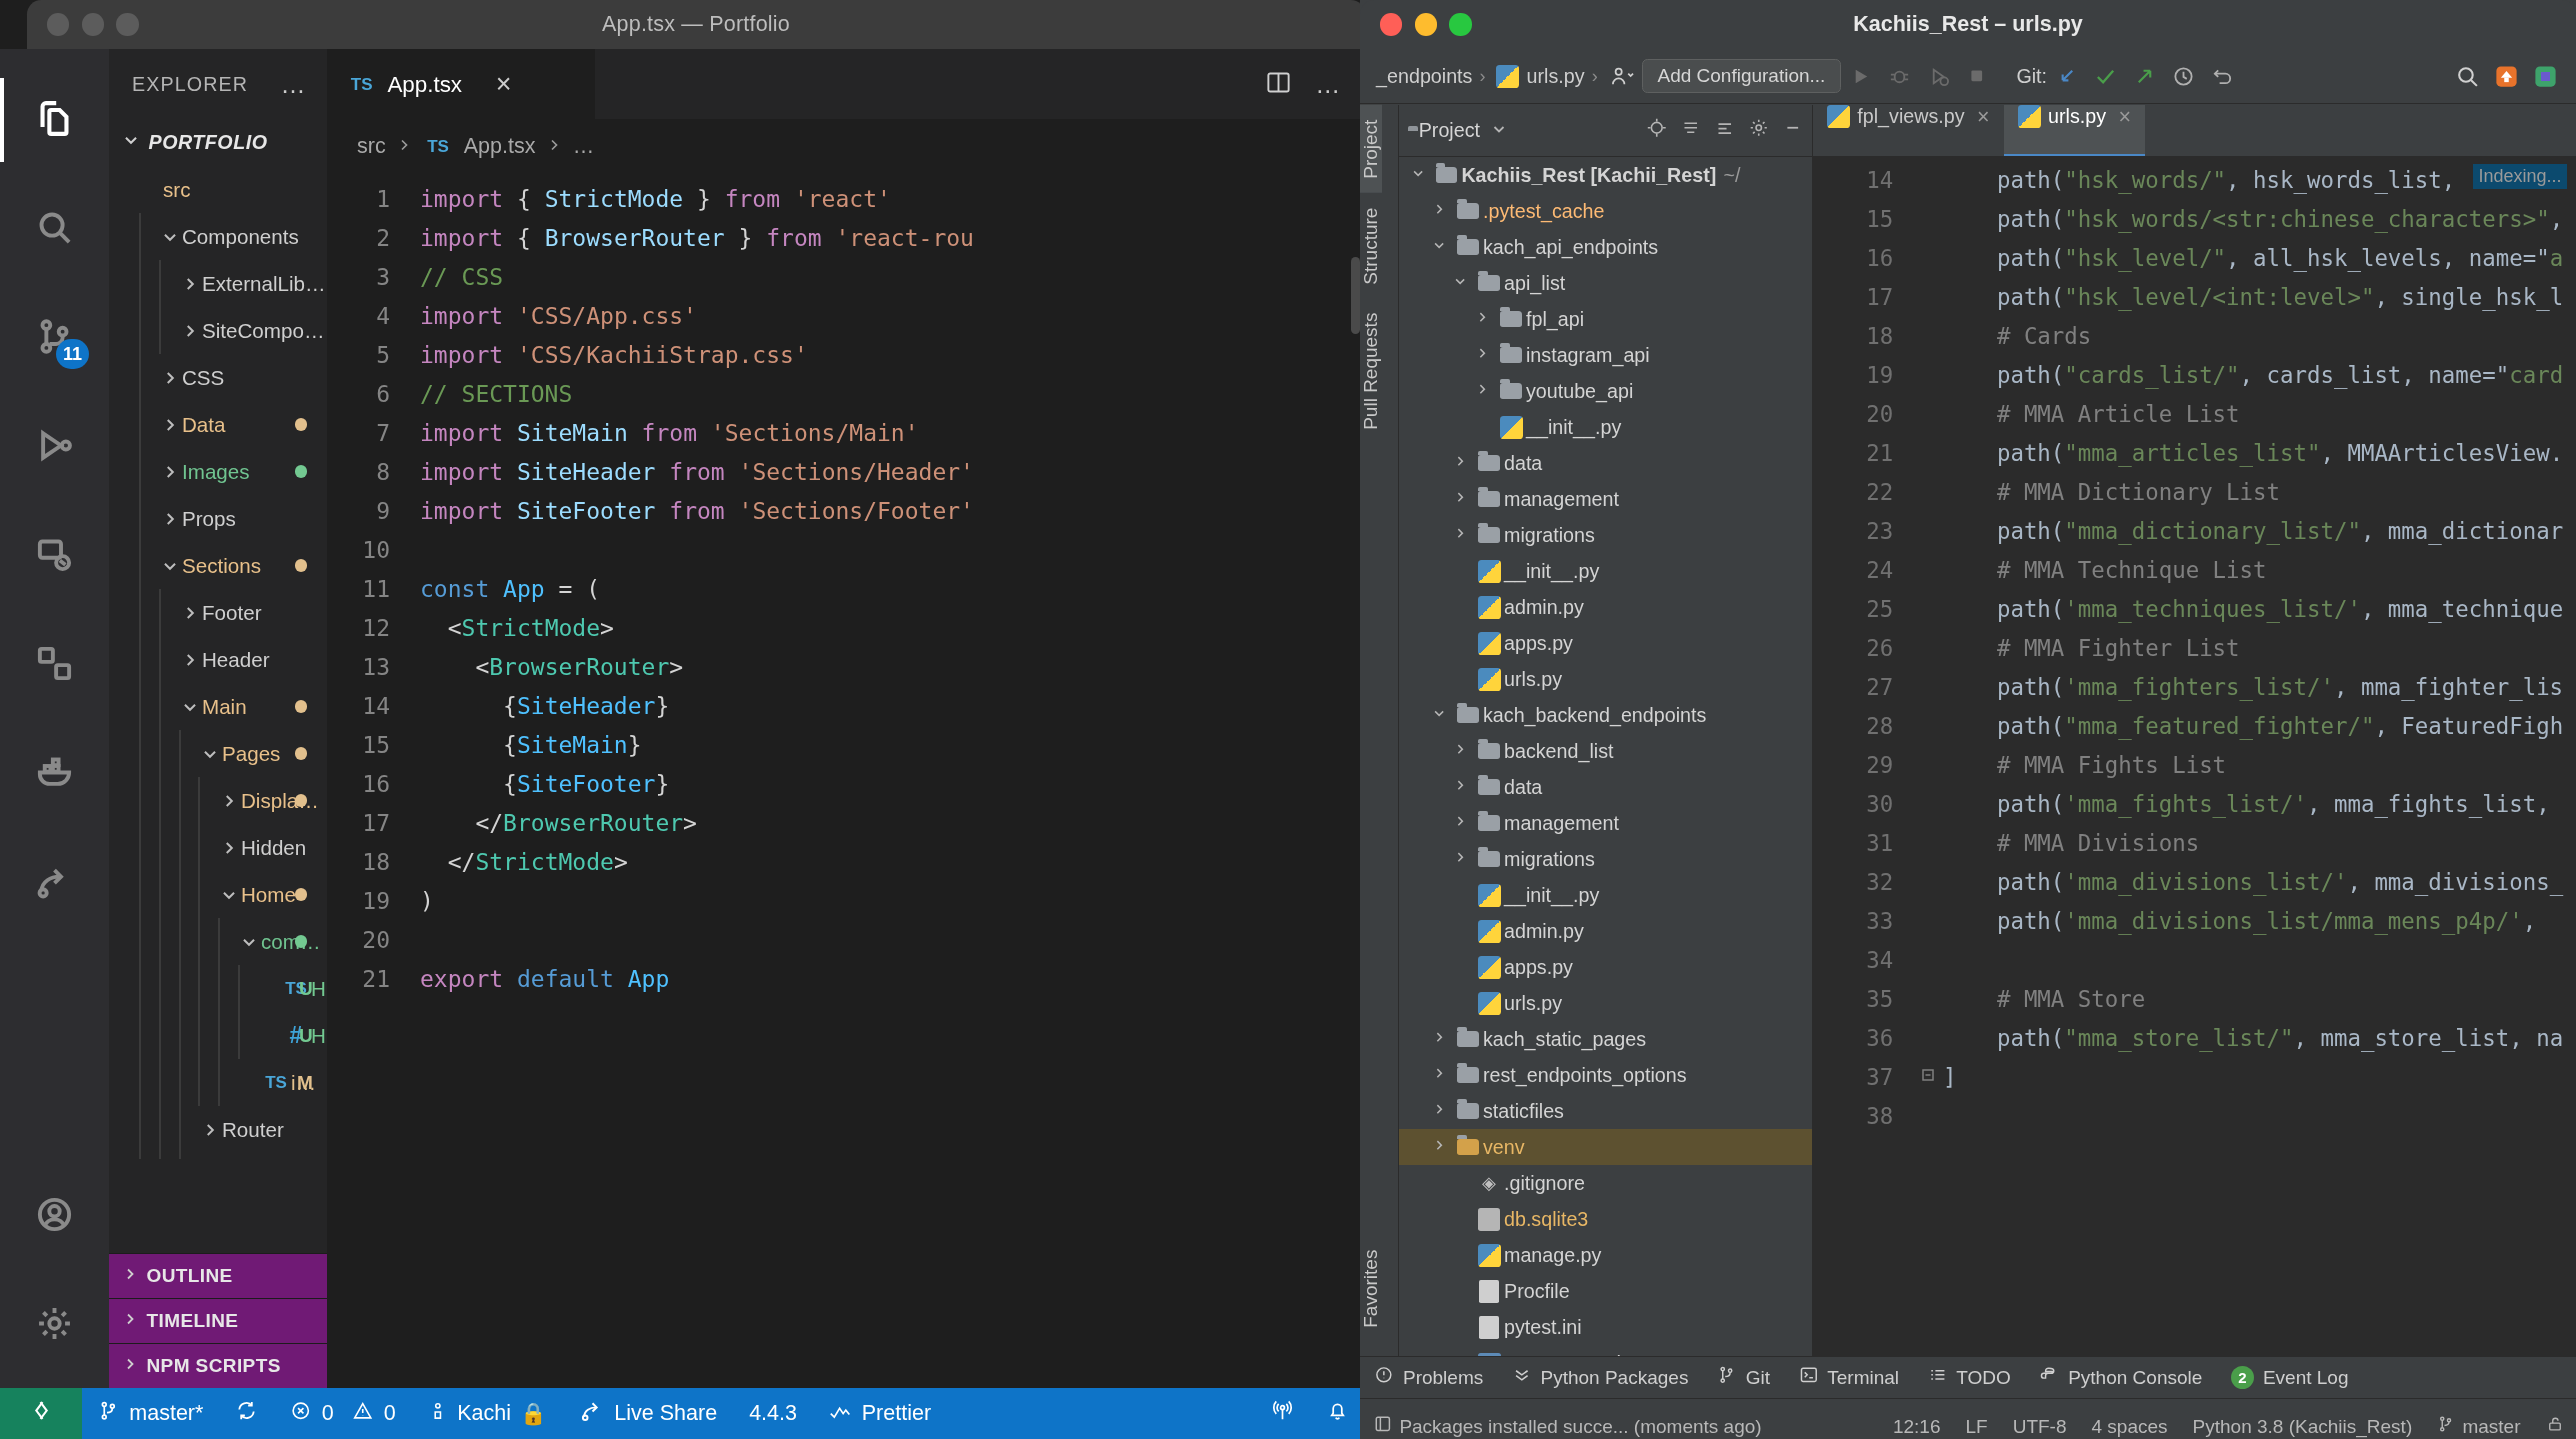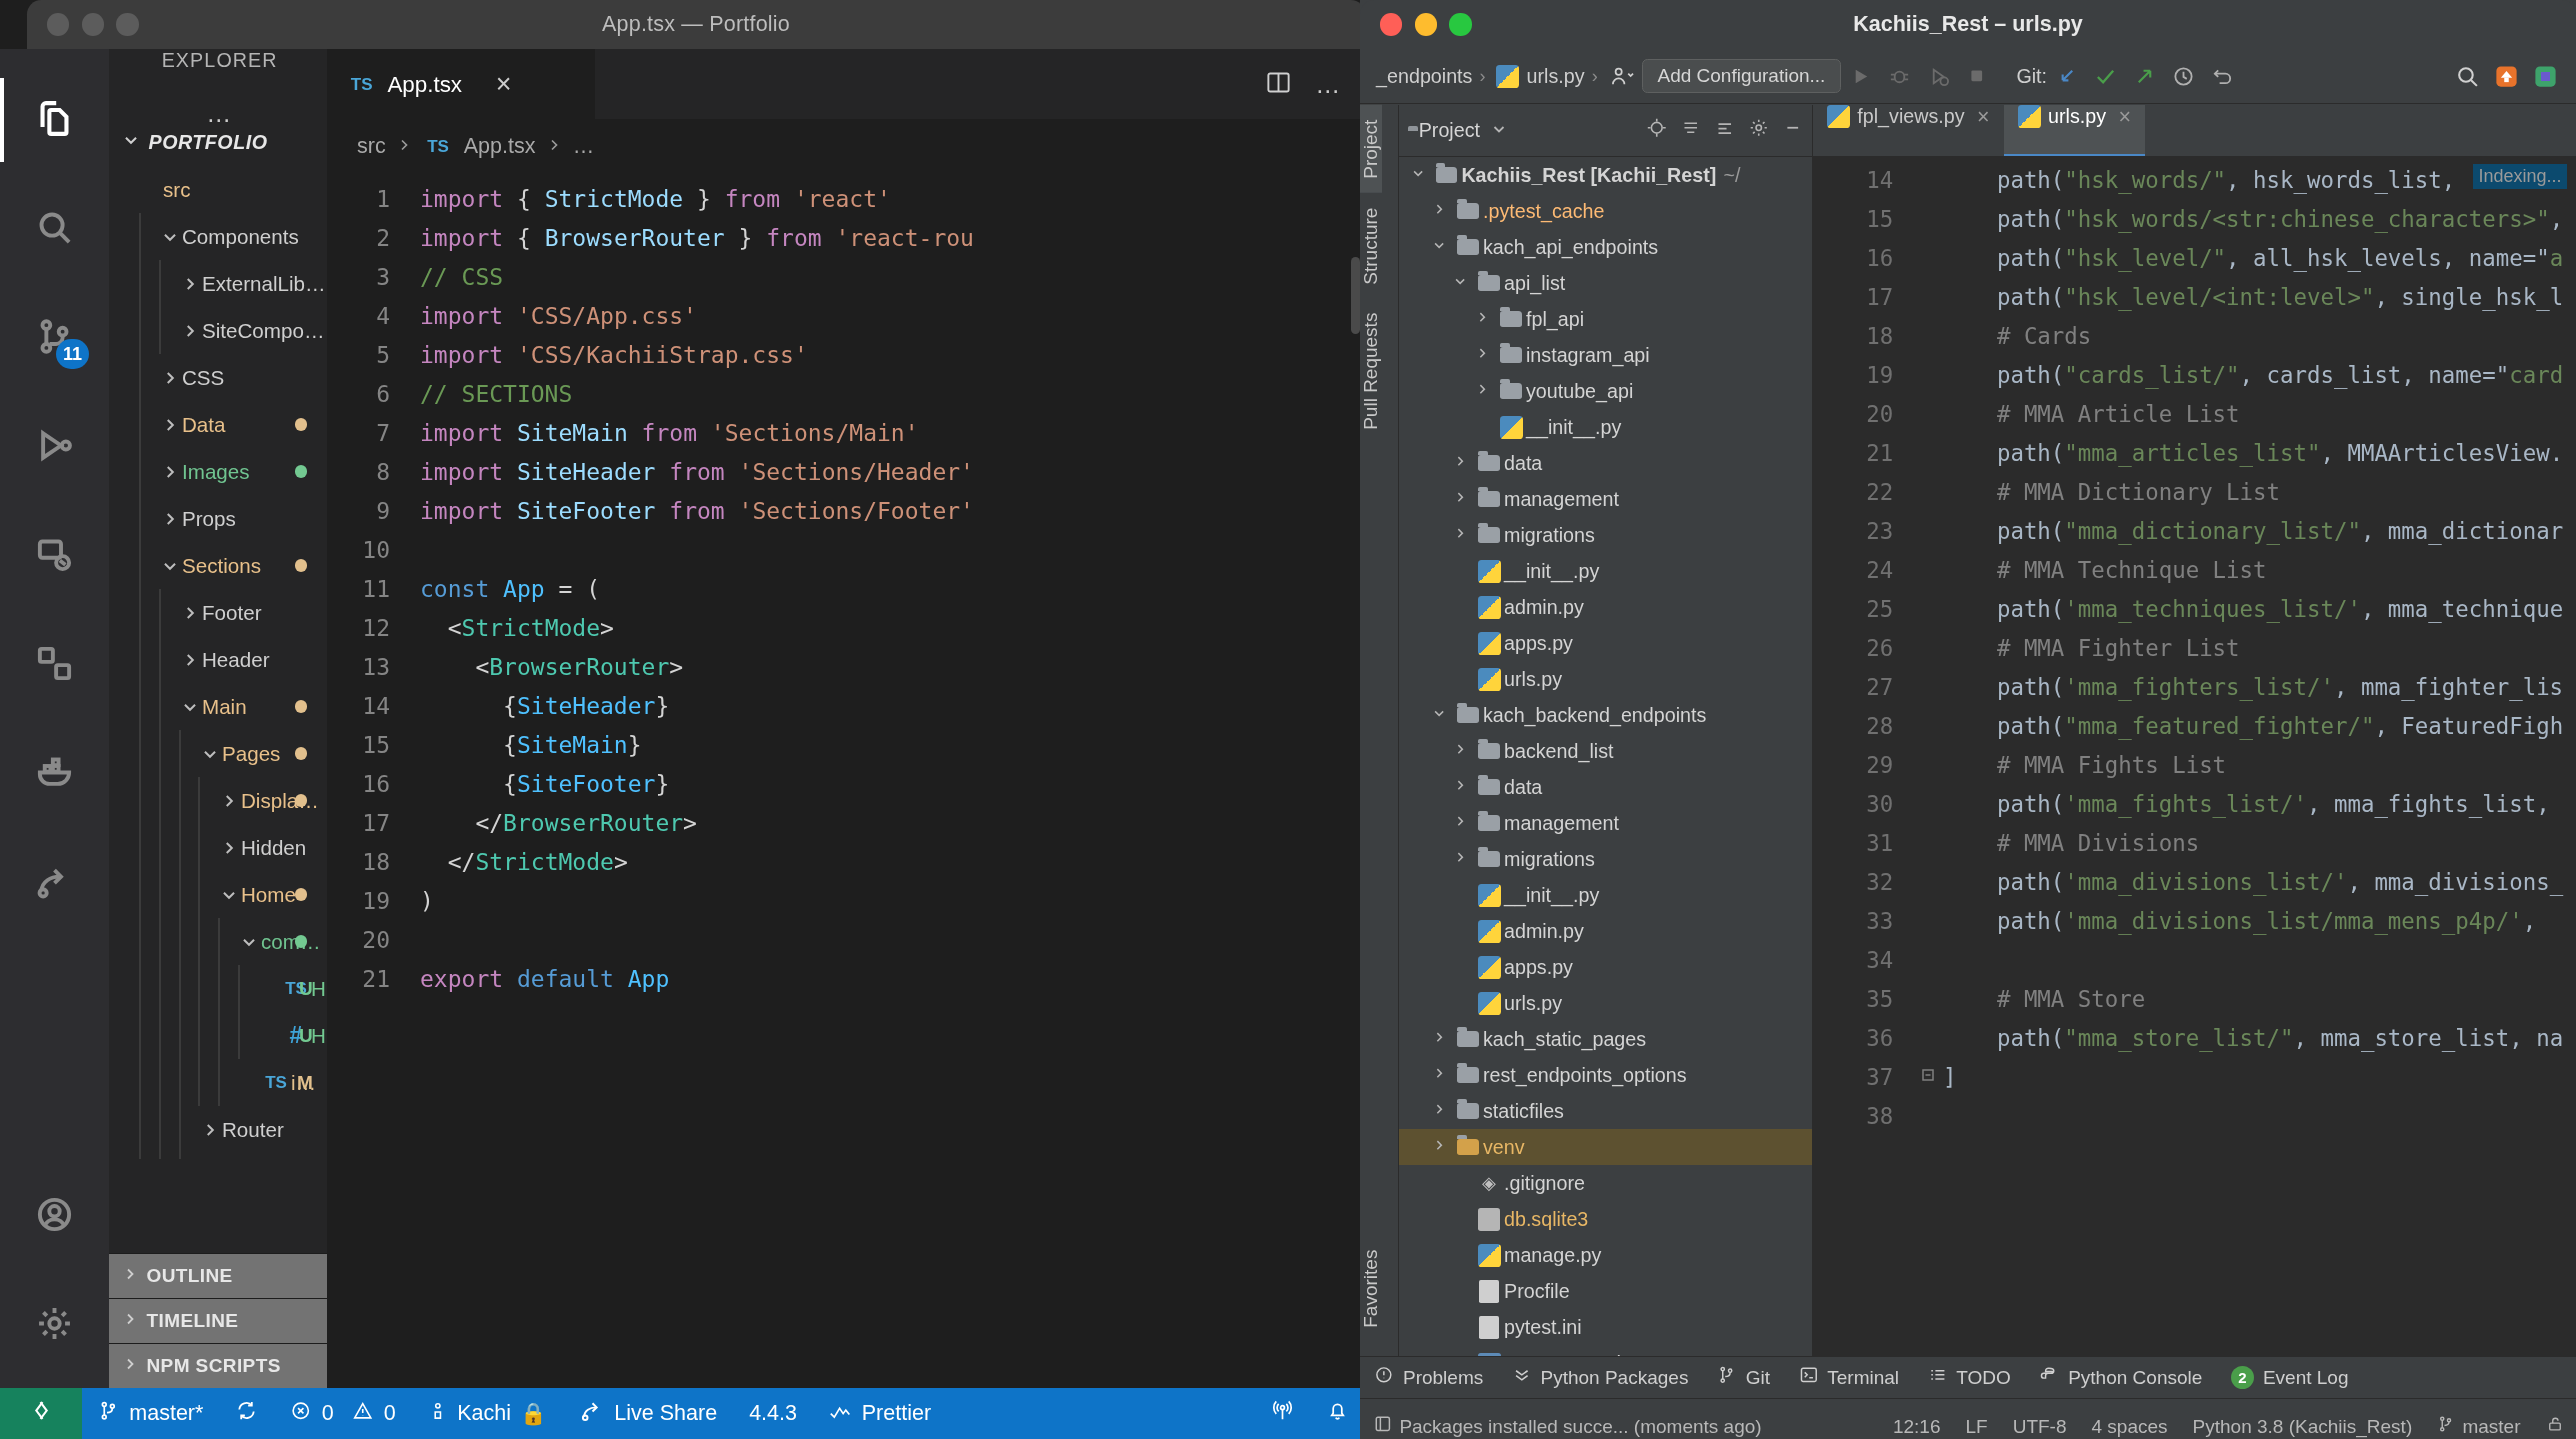--- a/index.html
+++ b/index.html
@@ -40,21 +40,21 @@
     position:absolute; right:19.7px; bottom:23px; min-width:30px; height:30px; border-radius:15px;
     background:#0e74c8; color:#fff; font-size:18px; font-weight:700;
     display:flex; align-items:center; justify-content:center; padding:0 7.2px;
   }
   .ab-bottom { margin-top:auto; padding-bottom:9px; display:flex; flex-direction:column; }
 
   
   .sidebar { position:absolute; left:109px; top:0; width:218px; height:1339px; background:#252526; }
   .sb-header {
     height:70px; display:flex; align-items:center; justify-content:space-between;
-    padding:0 19.7px 0 23px; color:#b5b5b5; font-size:19.7px; letter-spacing:1.1px;flex-direction:column;
+    padding:0 19.7px 0 23px; color:#b5b5b5; font-size:19.7px; letter-spacing:1.1px;
   }
   .sb-dots { color:#cccccc; font-size:25px; letter-spacing:1.8px; line-height:0.5; }
   .sb-section {
     height:47px; display:flex; align-items:center; gap:9px; padding-left:12.5px;
     color:#e7e7e7; font-size:19.7px; font-weight:700; letter-spacing:0.5px;font-style:italic;
   }
   .tree { position:relative; height:993px; overflow:hidden; }
   .row {
     height:47px; display:flex; align-items:center; font-size:20.6px; color:#cfcfcf;
     position:relative; white-space:nowrap;
@@ -70,21 +70,21 @@
   .clr-folder { color:#cfcfcf; }
   .clr-data   { color:#e8c08a; }
   .clr-green  { color:#70c490; }
   .clr-mod    { color:#e2c08d; }
   .clr-unt    { color:#73c991; }
 
   .sb-footer { position:absolute; left:109px; bottom:51px; width:218px; }
   .sb-foot-row {
     height:45px; display:flex; align-items:center; gap:9px; padding-left:12.5px;
     color:#e7e7e7; font-size:19px; font-weight:700; letter-spacing:0.4px;
-    border-top:0.9px solid #1c1c1c; background:#737373;
+    border-top:0.9px solid #1c1c1c; background:#701a75;
   }
 
   
   .editor { position:absolute; left:327px; top:0; right:0; height:1339px; background:#1e1e1e; }
   .tabbar { height:70px; background:#252526; display:flex; align-items:stretch; }
   .tab {
     display:flex; align-items:center; gap:10.7px; padding:0 19.7px 0 19.7px; background:#1e1e1e;
     color:#ffffff; font-size:22.4px; border-top:1.8px solid #1e1e1e; min-width:268px;
   }
   .tab .close { margin-left:23px; color:#cccccc; font-size:27px; line-height:1; }

